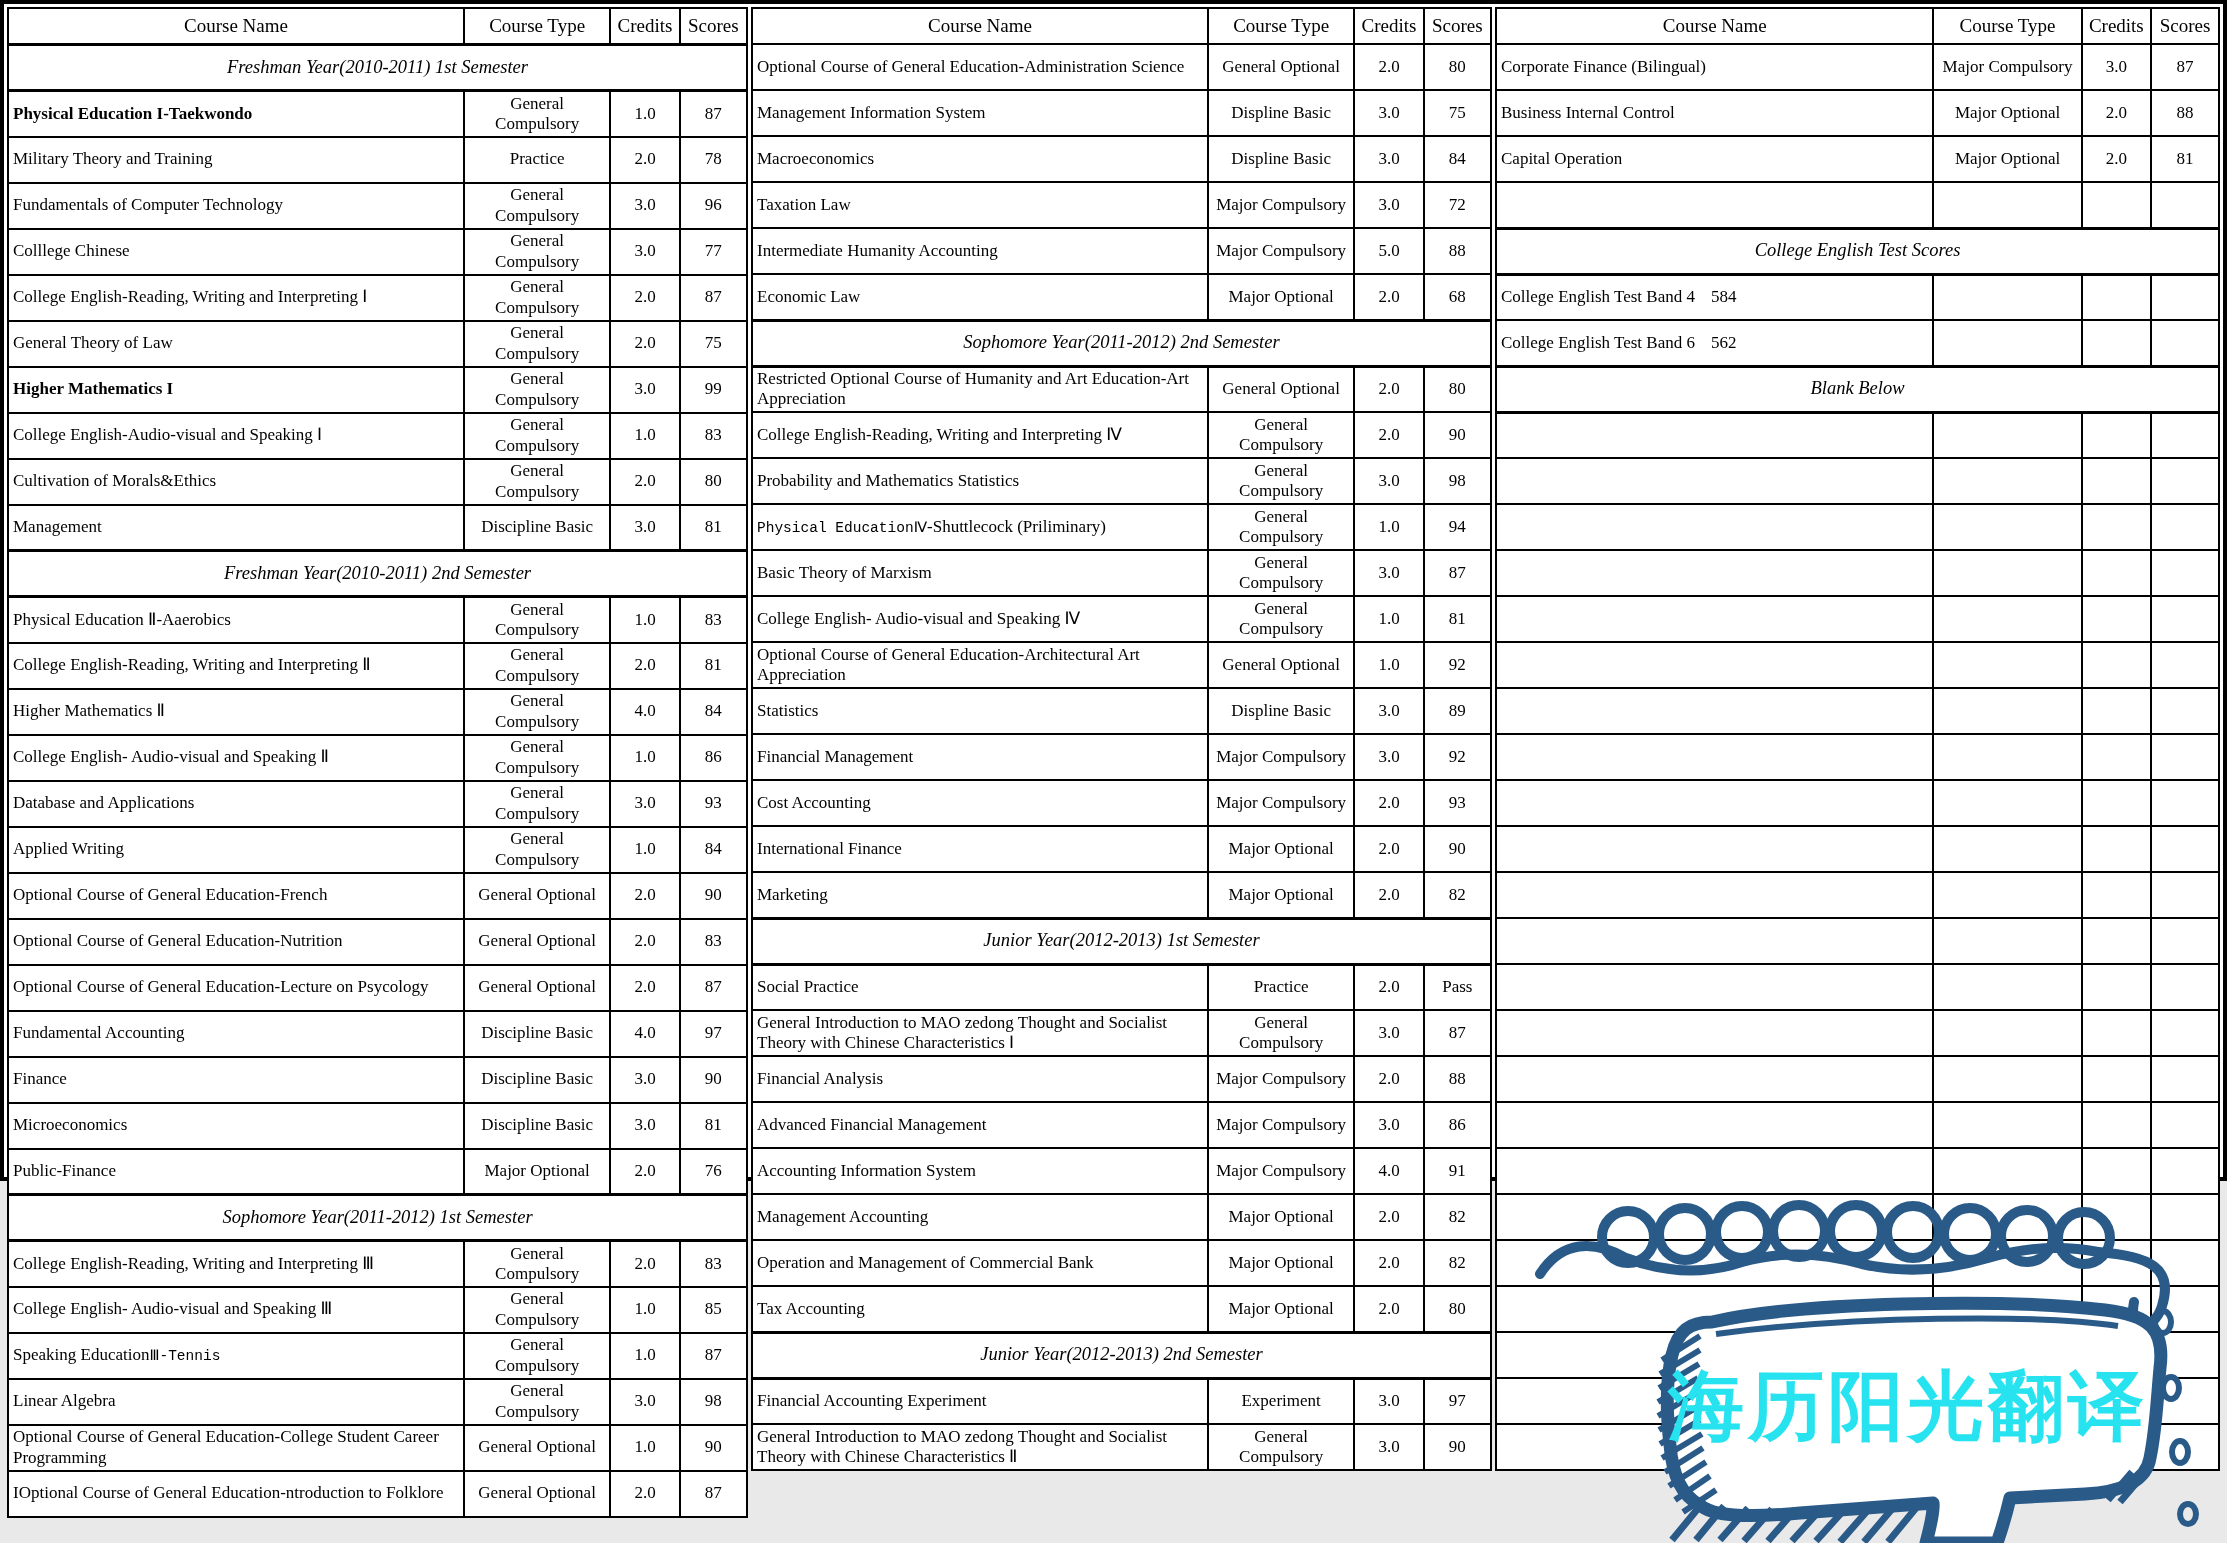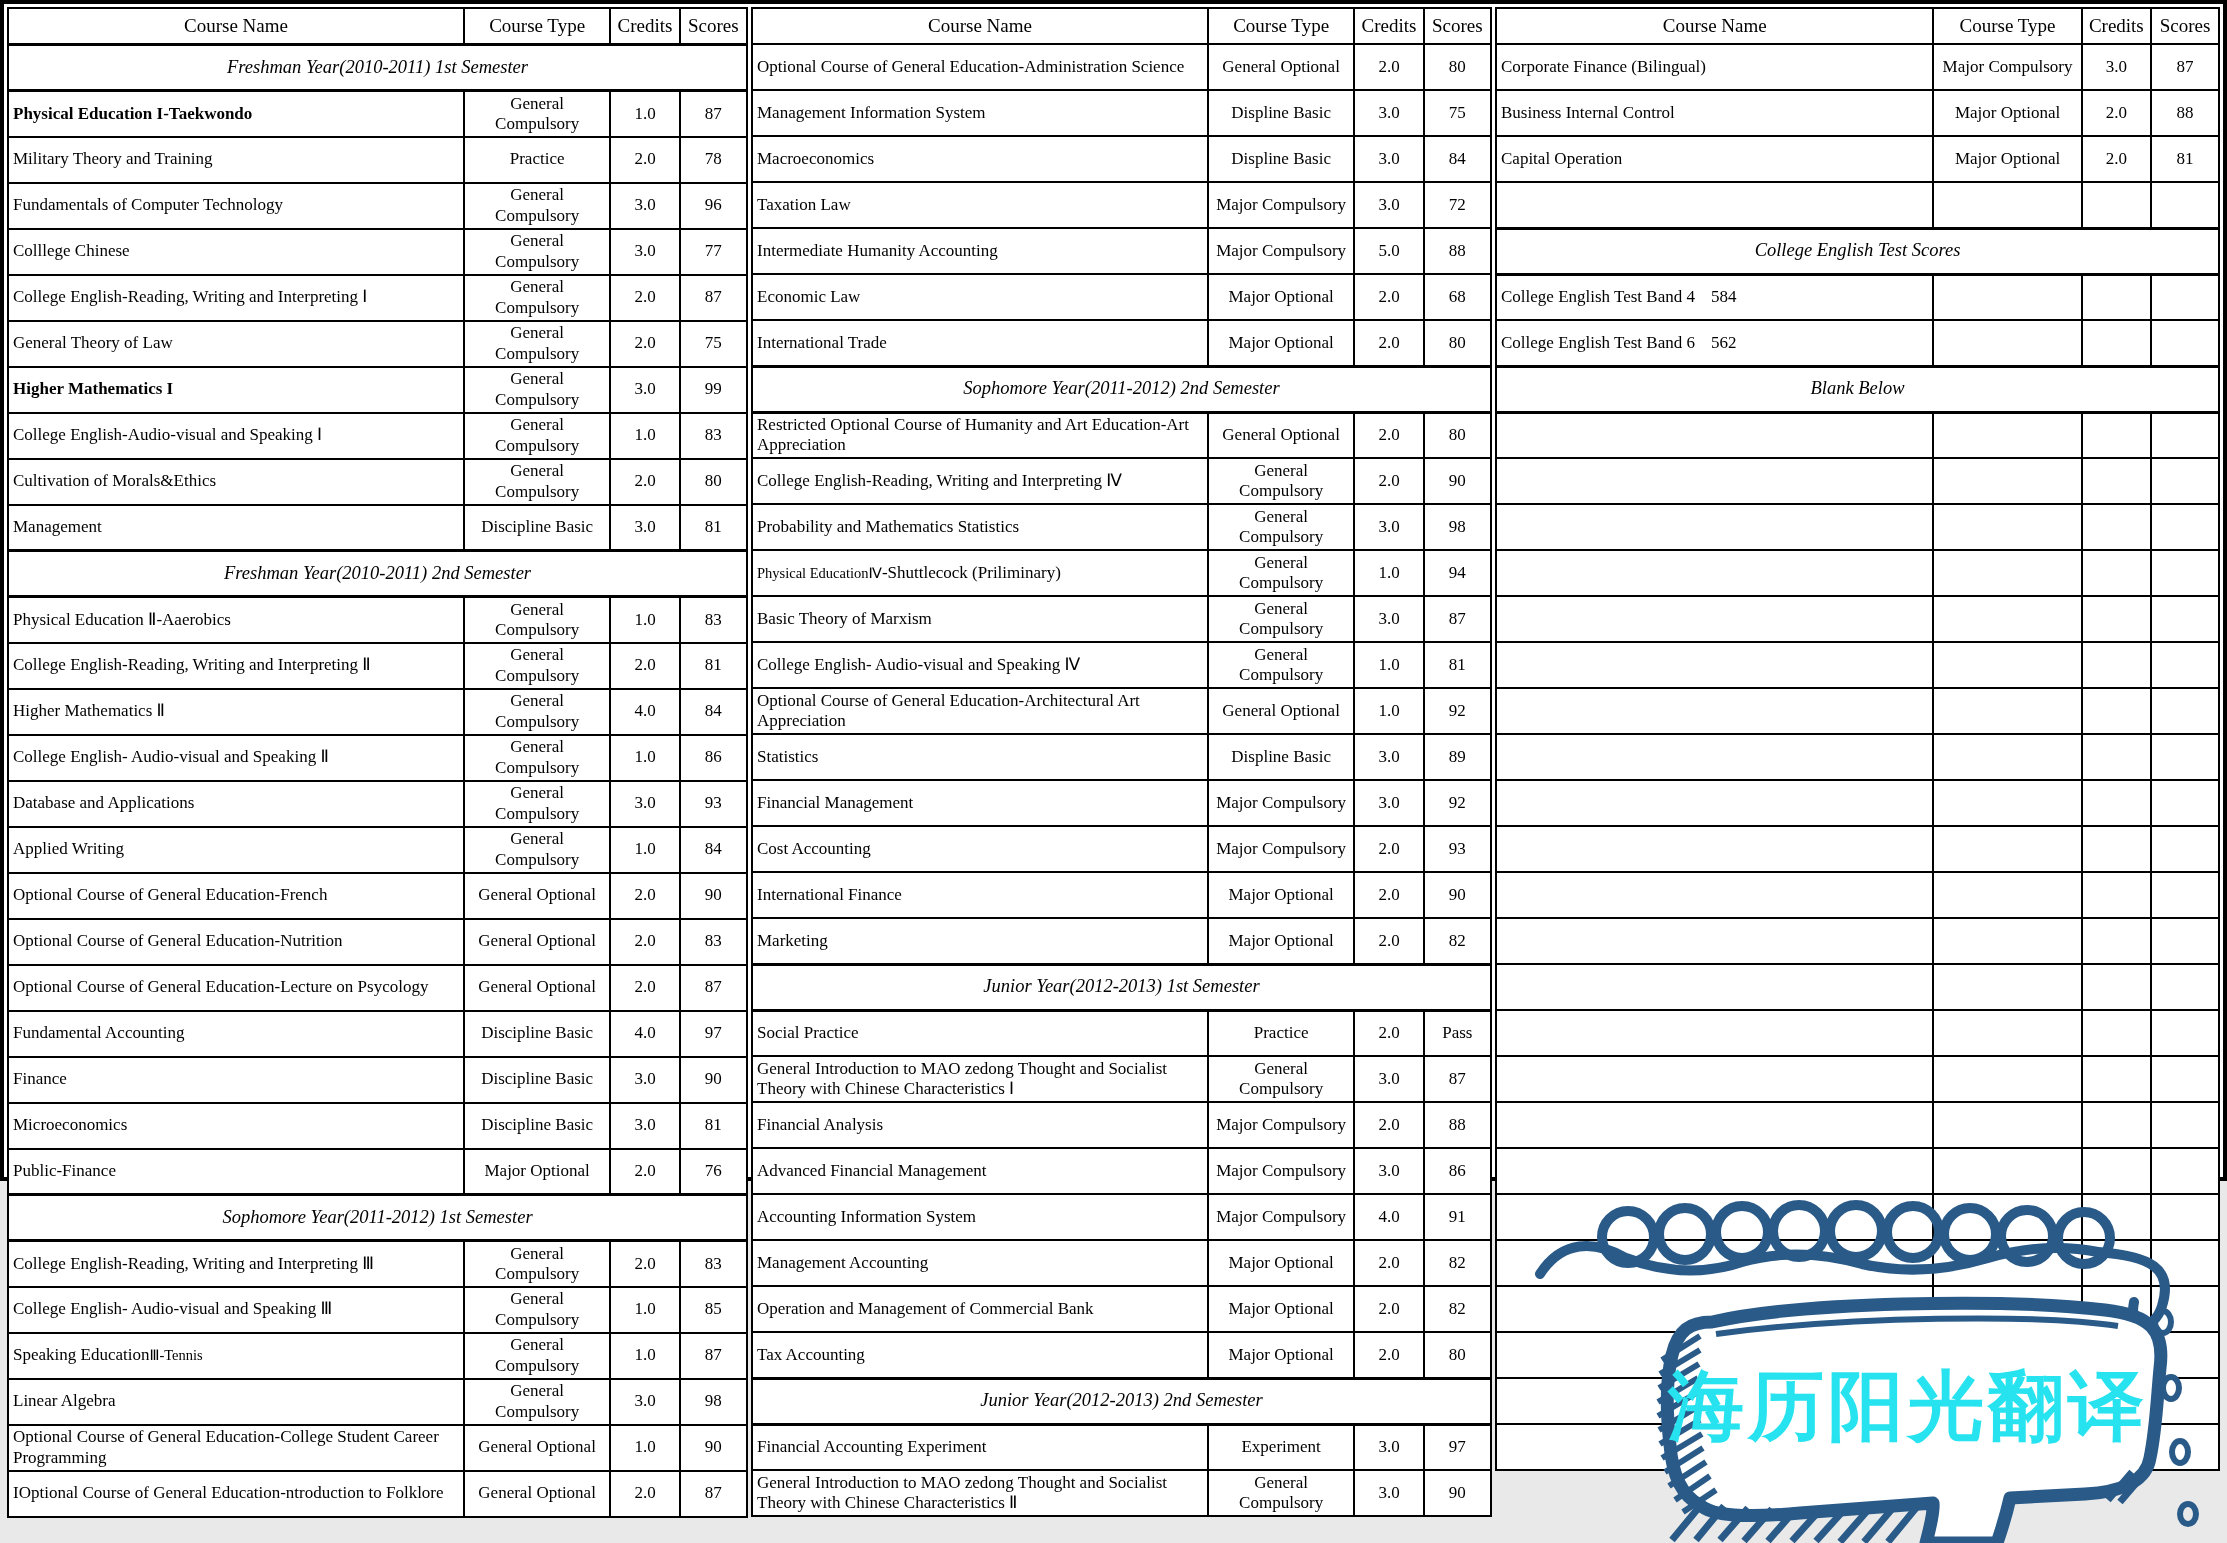--- a/index.html
+++ b/index.html
@@ -13,21 +13,21 @@
   #g3{flex:1 1 auto;}
   th{border:2px solid #000;font-family:"Liberation Serif",serif;font-size:19px;
      font-weight:normal;height:34px;padding:0 2px;}
   td{border:2px solid #000;font-size:17px;line-height:1.18;padding:1px 4px;
      overflow:hidden;color:#000;}
   tbody tr{height:46px;}
   td.name{text-align:left;}
   td.c{text-align:center;}
   td.section{text-align:center;font-size:18.5px;border-top-width:3px;border-bottom-width:3px;font-style:italic;}
   .bold{font-weight:bold;}
-  .mono{font-family:Liberation Serif, serif;font-size:14.5px;}
+  .mono{font-family:Liberation Mono, monospace;font-size:14.5px;}
   .cet-value{margin-left:16px;}
   #doodle{position:absolute;left:0;top:0;z-index:5;pointer-events:none;}
 </style>
 </head>
 <body>
 
 <div class="sheet">
 
   <table class="grp" id="g1">
     <colgroup>
@@ -277,26 +277,20 @@
           <td class="c">5.0</td>
           <td class="c">88</td>
         </tr>
         <tr>
           <td class="name">Economic Law</td>
           <td class="c">Major Optional</td>
           <td class="c">2.0</td>
           <td class="c">68</td>
         </tr>
         <tr>
-          <td class="name">International Trade</td>
-          <td class="c">Major Optional</td>
-          <td class="c">2.0</td>
-          <td class="c">80</td>
-        </tr>
-        <tr>
           <td class="section" colspan="4">Sophomore Year(2011-2012) 2nd Semester</td>
         </tr>
         <tr>
           <td class="name">Restricted Optional Course of  Humanity and Art Education-Art Appreciation</td>
           <td class="c">General Optional</td>
           <td class="c">2.0</td>
           <td class="c">80</td>
         </tr>
         <tr>
           <td class="name">College English-Reading, Writing and Interpreting Ⅳ</td>

